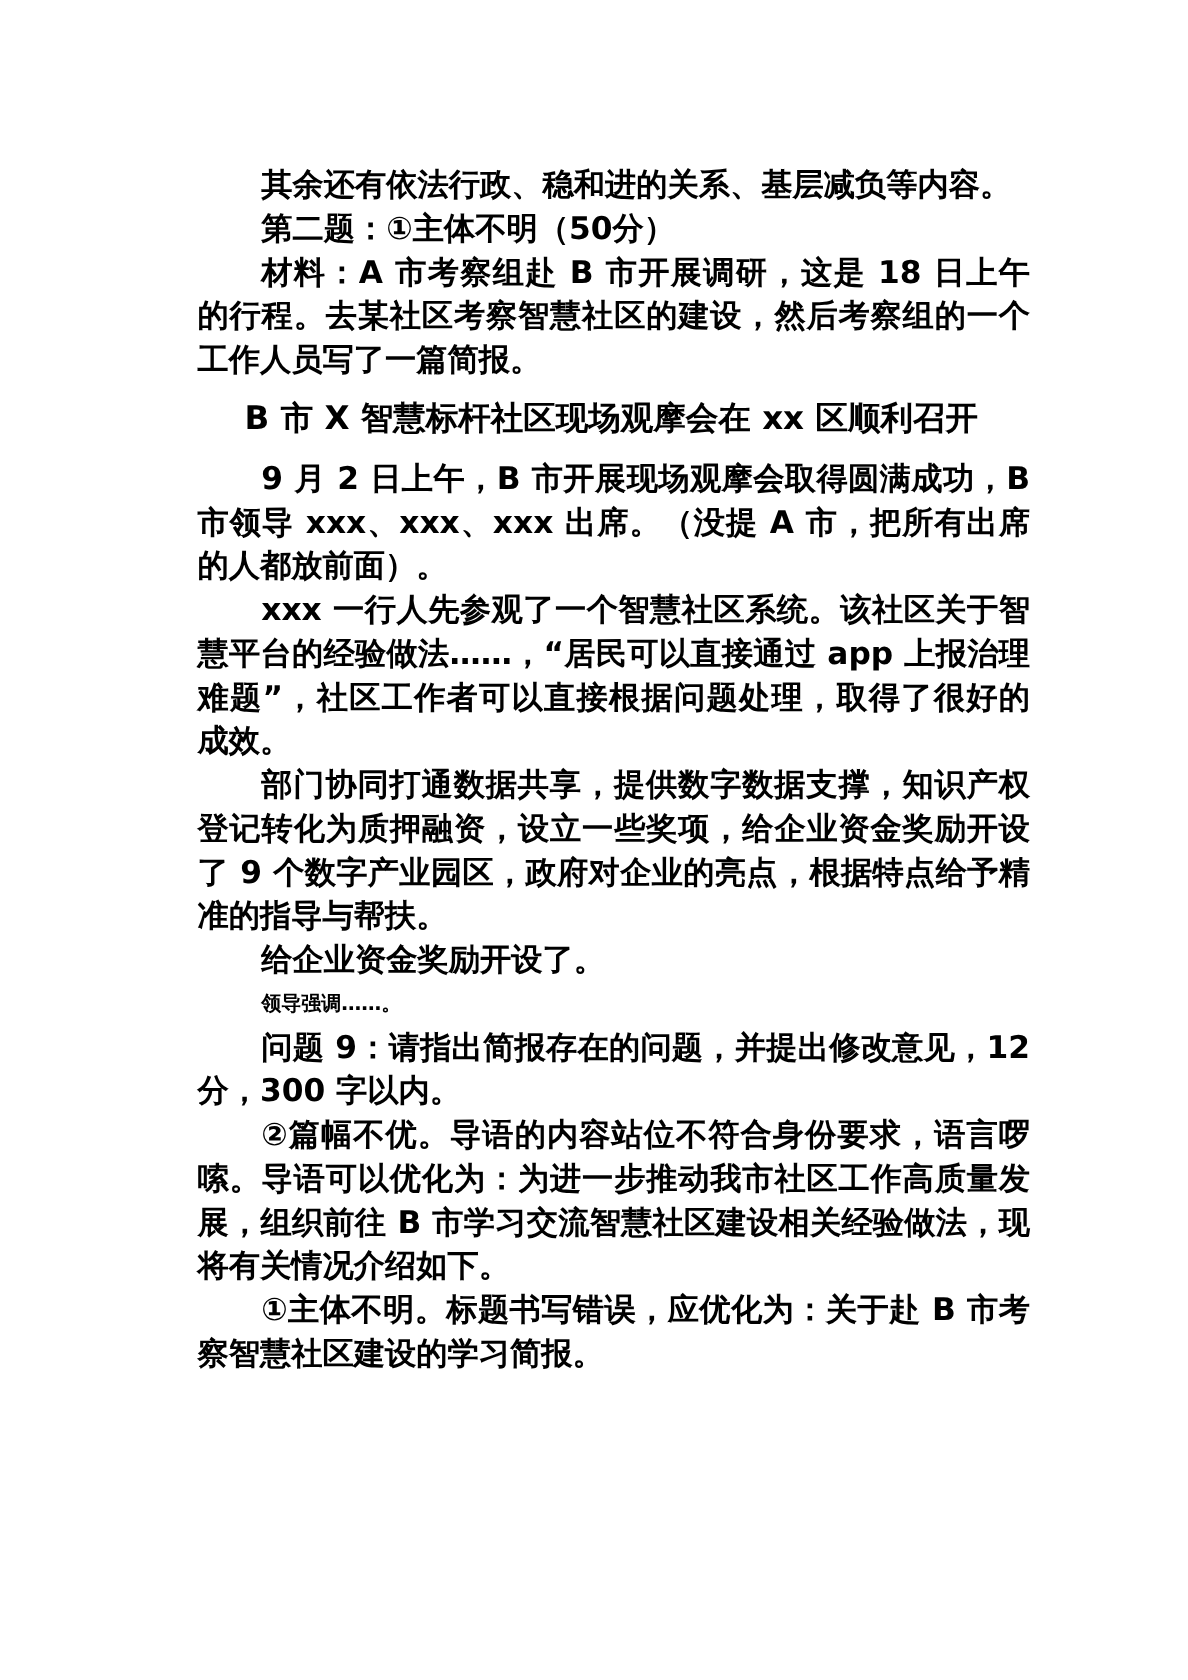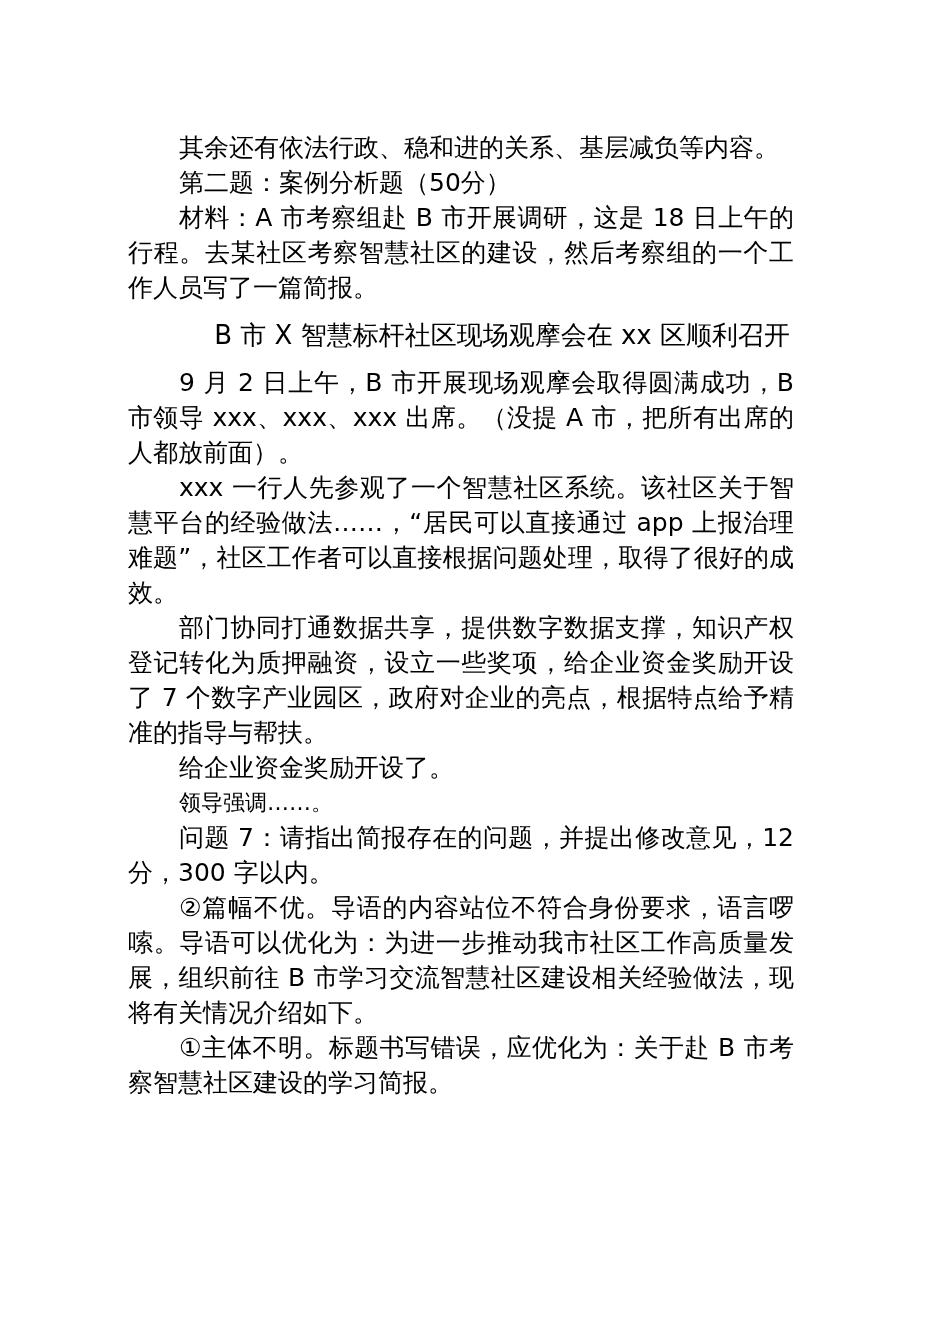--- a/index.html
+++ b/index.html
@@ -10,56 +10,57 @@
     body {
       width: 950px;
       height: 1344px;
       position: relative;
       overflow: hidden;
       font-family: "DejaVu Sans", "Liberation Serif", sans-serif;
       color: #000000;
     }
     .page {
       position: absolute;
-      left: 128px;
+      left: 158px;
       top: 130px;
       width: 666px;
+      font-weight: bold;
     }
     .para {
       font-size: 25px;
       line-height: 35px;
       text-indent: 51px;
       margin: 0;
       letter-spacing: 0px;
       text-align: justify;
       word-break: break-all;
     }
     .para.noindent-small {
-      font-size: 22px;
+      font-size: 16px;
     }
     .title {
       font-size: 26px;
       line-height: 35px;
       margin: 13px 0 12px 0;
-      text-align: right;
+      text-align: center;
       padding-right: 4px;
       white-space: nowrap;
     }
   </style>
 </head>
 <body>
 
 <div class="page">
   <p class="para">其余还有依法行政、稳和进的关系、基层减负等内容。</p>
-  <p class="para">第二题：案例分析题（50分）</p>
+  <p class="para">第二题：①主体不明（50分）</p>
   <p class="para">材料：A 市考察组赴 B 市开展调研，这是 18 日上午的行程。去某社区考察智慧社区的建设，然后考察组的一个工作人员写了一篇简报。</p>
 
   <div class="title">B 市 X 智慧标杆社区现场观摩会在 xx 区顺利召开</div>
 
   <p class="para">9 月 2 日上午，B 市开展现场观摩会取得圆满成功，B 市领导 xxx、xxx、xxx 出席。（没提 A 市，把所有出席的人都放前面）。</p>
   <p class="para">xxx 一行人先参观了一个智慧社区系统。该社区关于智慧平台的经验做法……，“居民可以直接通过 app 上报治理难题”，社区工作者可以直接根据问题处理，取得了很好的成效。</p>
-  <p class="para">部门协同打通数据共享，提供数字数据支撑，知识产权登记转化为质押融资，设立一些奖项，给企业资金奖励开设了 7 个数字产业园区，政府对企业的亮点，根据特点给予精准的指导与帮扶。</p>
+  <p class="para">部门协同打通数据共享，提供数字数据支撑，知识产权登记转化为质押融资，设立一些奖项，给企业资金奖励开设了 9 个数字产业园区，政府对企业的亮点，根据特点给予精准的指导与帮扶。</p>
   <p class="para">给企业资金奖励开设了。</p>
   <p class="para noindent-small">领导强调……。</p>
-  <p class="para">问题 7：请指出简报存在的问题，并提出修改意见，12 分，300 字以内。</p>
+  <p class="para">问题 9：请指出简报存在的问题，并提出修改意见，12 分，300 字以内。</p>
   <p class="para">②篇幅不优。导语的内容站位不符合身份要求，语言啰嗦。导语可以优化为：为进一步推动我市社区工作高质量发展，组织前往 B 市学习交流智慧社区建设相关经验做法，现将有关情况介绍如下。</p>
   <p class="para">①主体不明。标题书写错误，应优化为：关于赴 B 市考察智慧社区建设的学习简报。</p>
 </div>
 
 </body></html>

